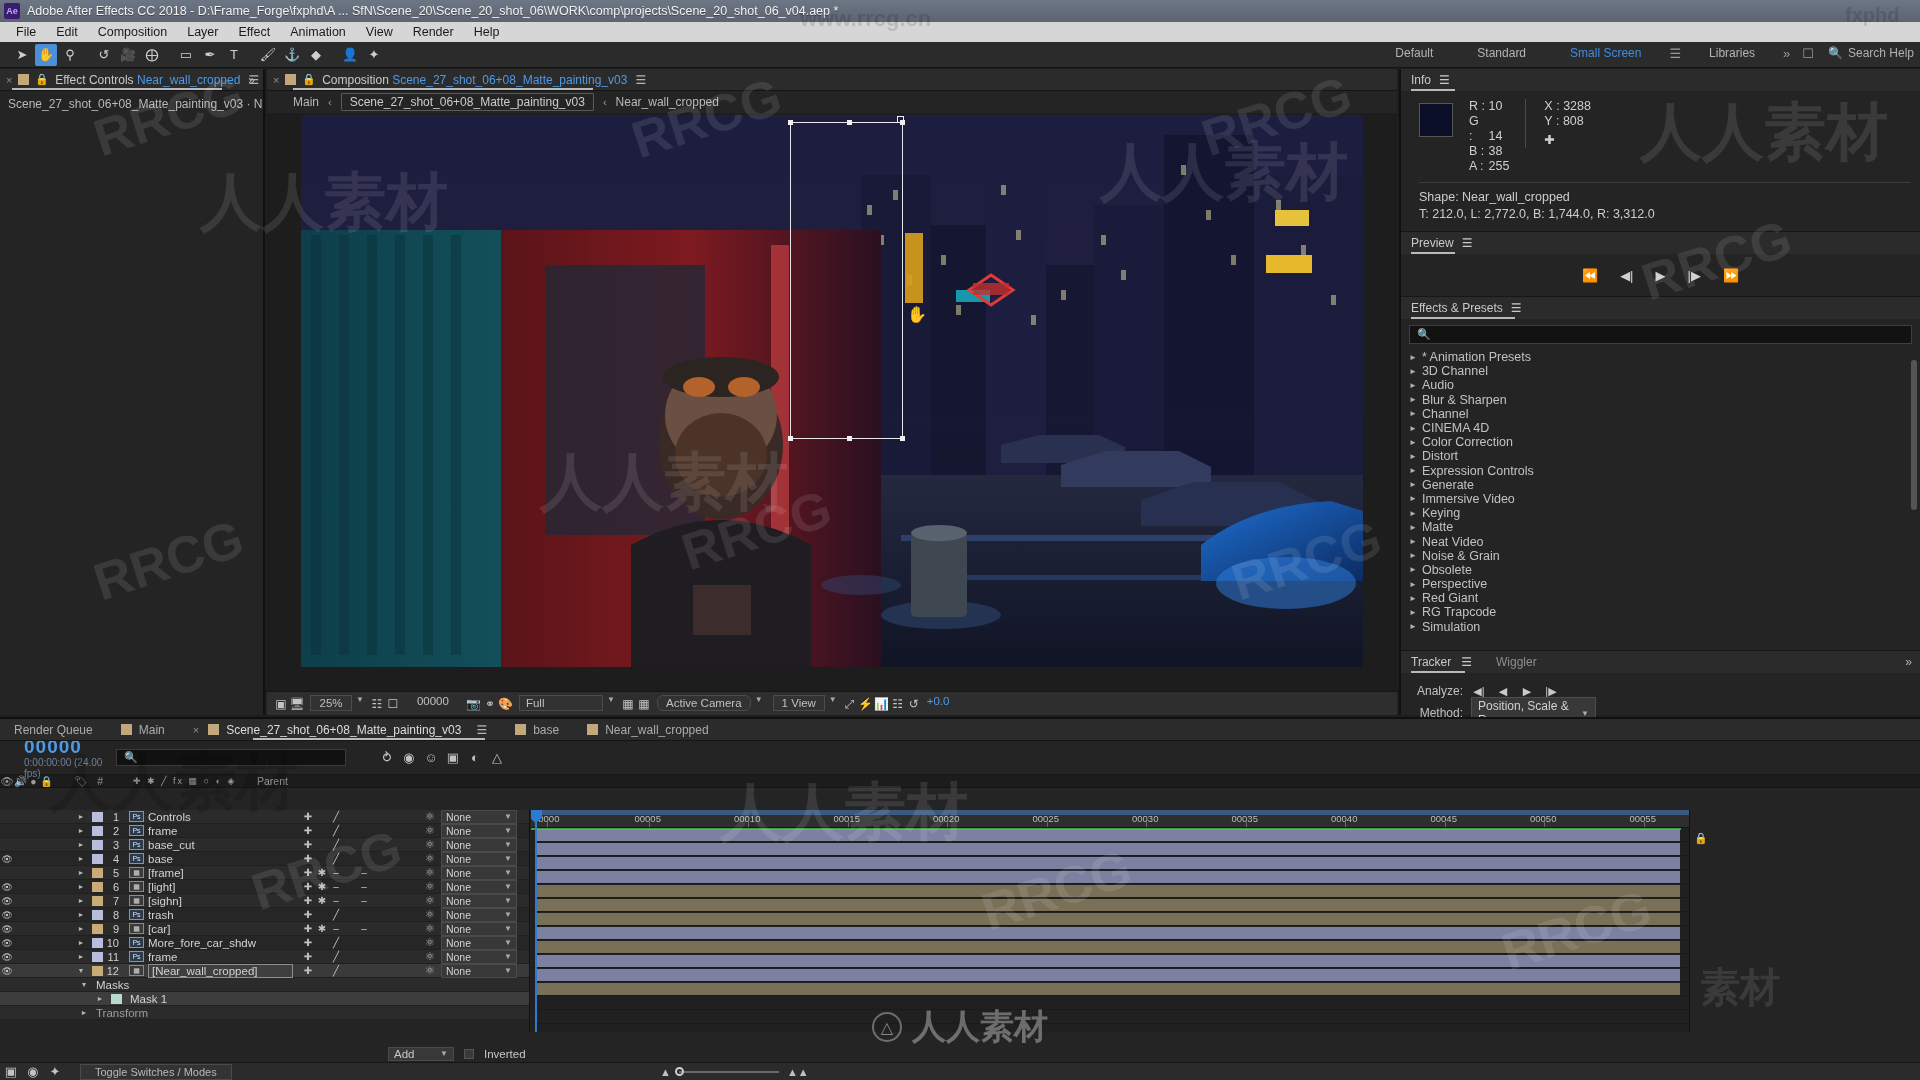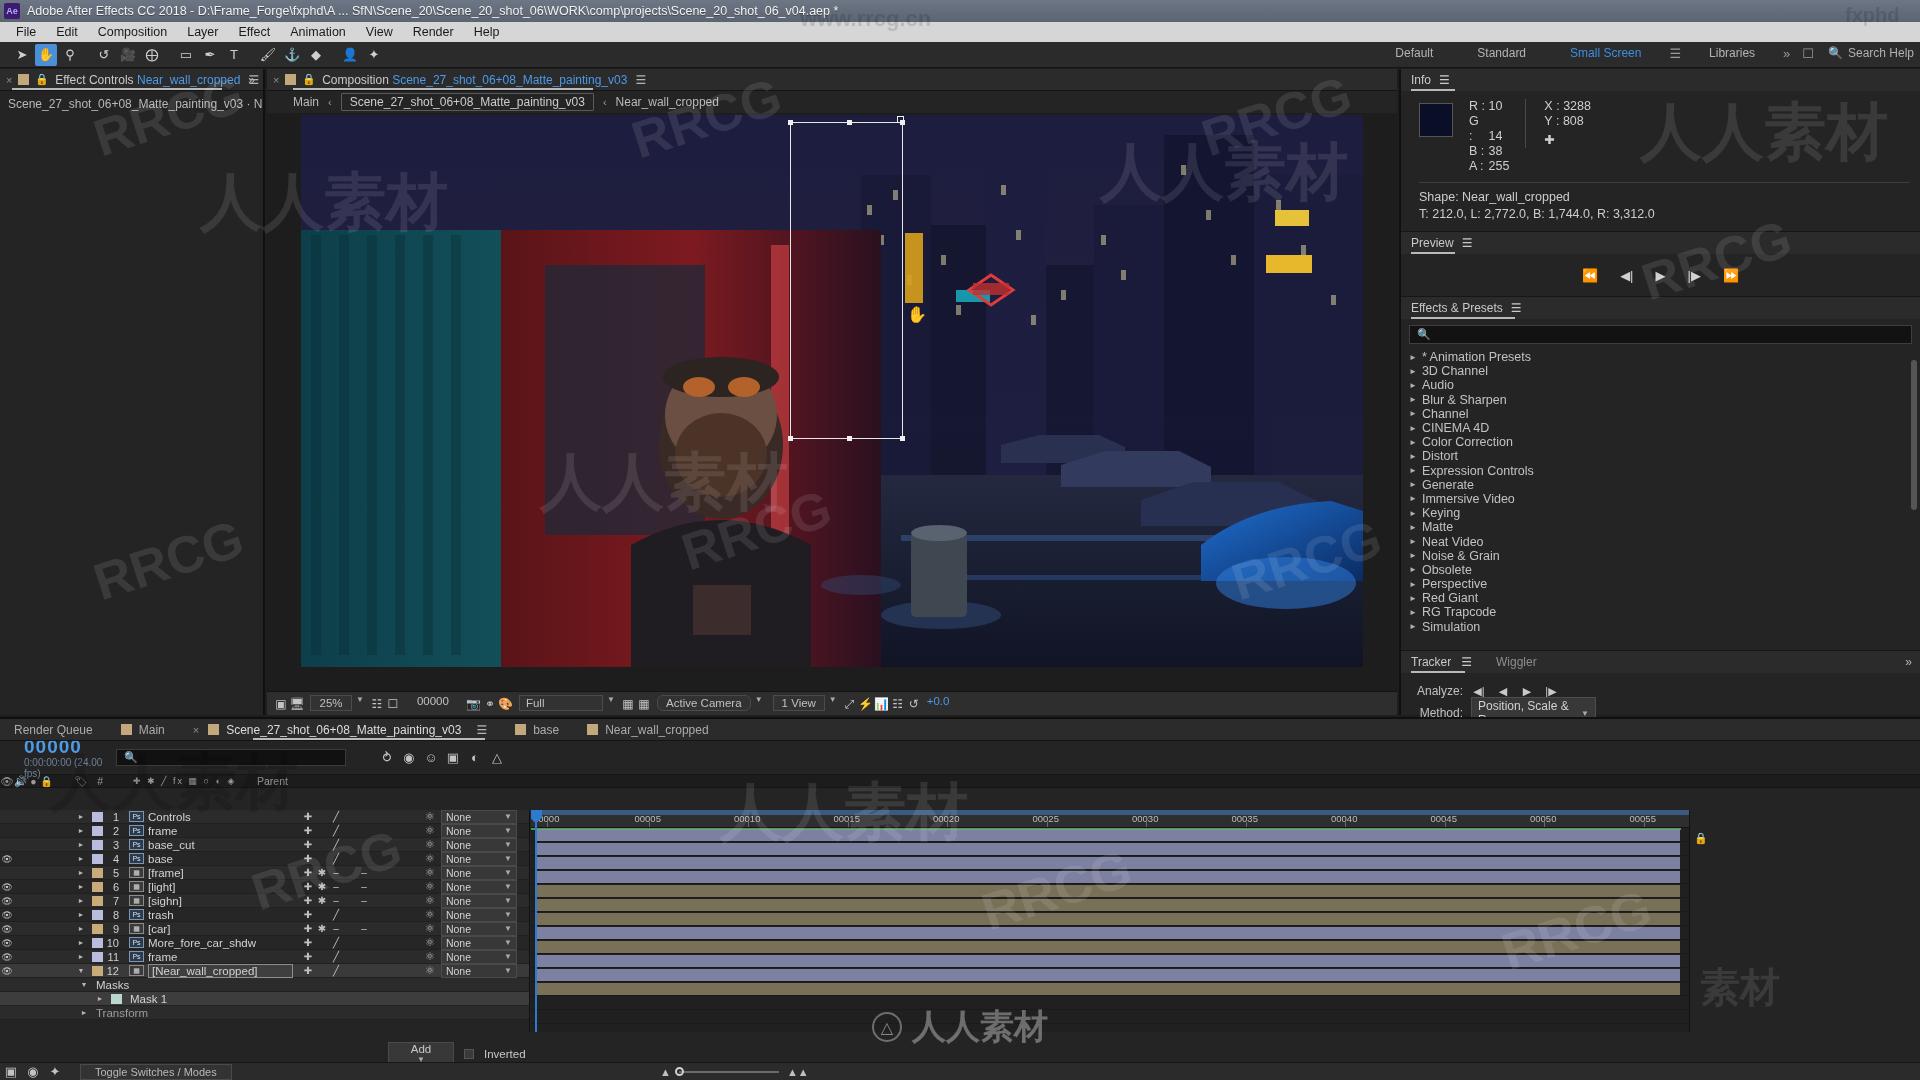--- a/index.html
+++ b/index.html
@@ -182,21 +182,21 @@
     font-size:11px; color:#b9b9b9; }
   #toggle-sw { margin-left:14px; border:1px solid #4a4a4a; background:#333; padding:1px 14px;}
   #tl-zoom { position:absolute; left:660px; bottom:2px; display:flex; align-items:center;
     gap:8px; color:#c0c0c0; font-size:11px;}
   #zoom-track { width:100px; height:2px; background:#6a6a6a; position:relative;}
   #zoom-knob { position:absolute; left:-4px; top:-4px; width:9px; height:9px;
     border:2px solid #cfcfcf; border-radius:50%; background:transparent;}
   #mode-row { position:absolute; left:388px; bottom:18px; width:140px; height:17px;
     display:flex; align-items:center; gap:10px; font-size:11.5px; }
   #mode-sel { background:#383838; border:1px solid #4a4a4a; width:66px; padding:0 5px;
-    display:flex; justify-content:space-between; align-items:center;flex-direction:column;}
+    display:flex; justify-content:space-between; align-items:center;}
   .chk { width:10px; height:10px; background:#3a3a3a; border:1px solid #555; display:inline-block;}
 
   
   .wm { position:absolute; color:rgba(255,255,255,.10); font-weight:bold; pointer-events:none;
     white-space:nowrap; z-index:40; }
   .wm.dark { color:rgba(0,0,0,.13); }
   #wm-center { position:absolute; left:50%; bottom:30px; transform:translateX(-50%);
     display:flex; align-items:center; gap:10px; z-index:45; }
   #wm-logo { width:30px; height:30px; border:2px solid rgba(255,255,255,.35); border-radius:50%;
     display:flex; align-items:center; justify-content:center; color:rgba(255,255,255,.45);

